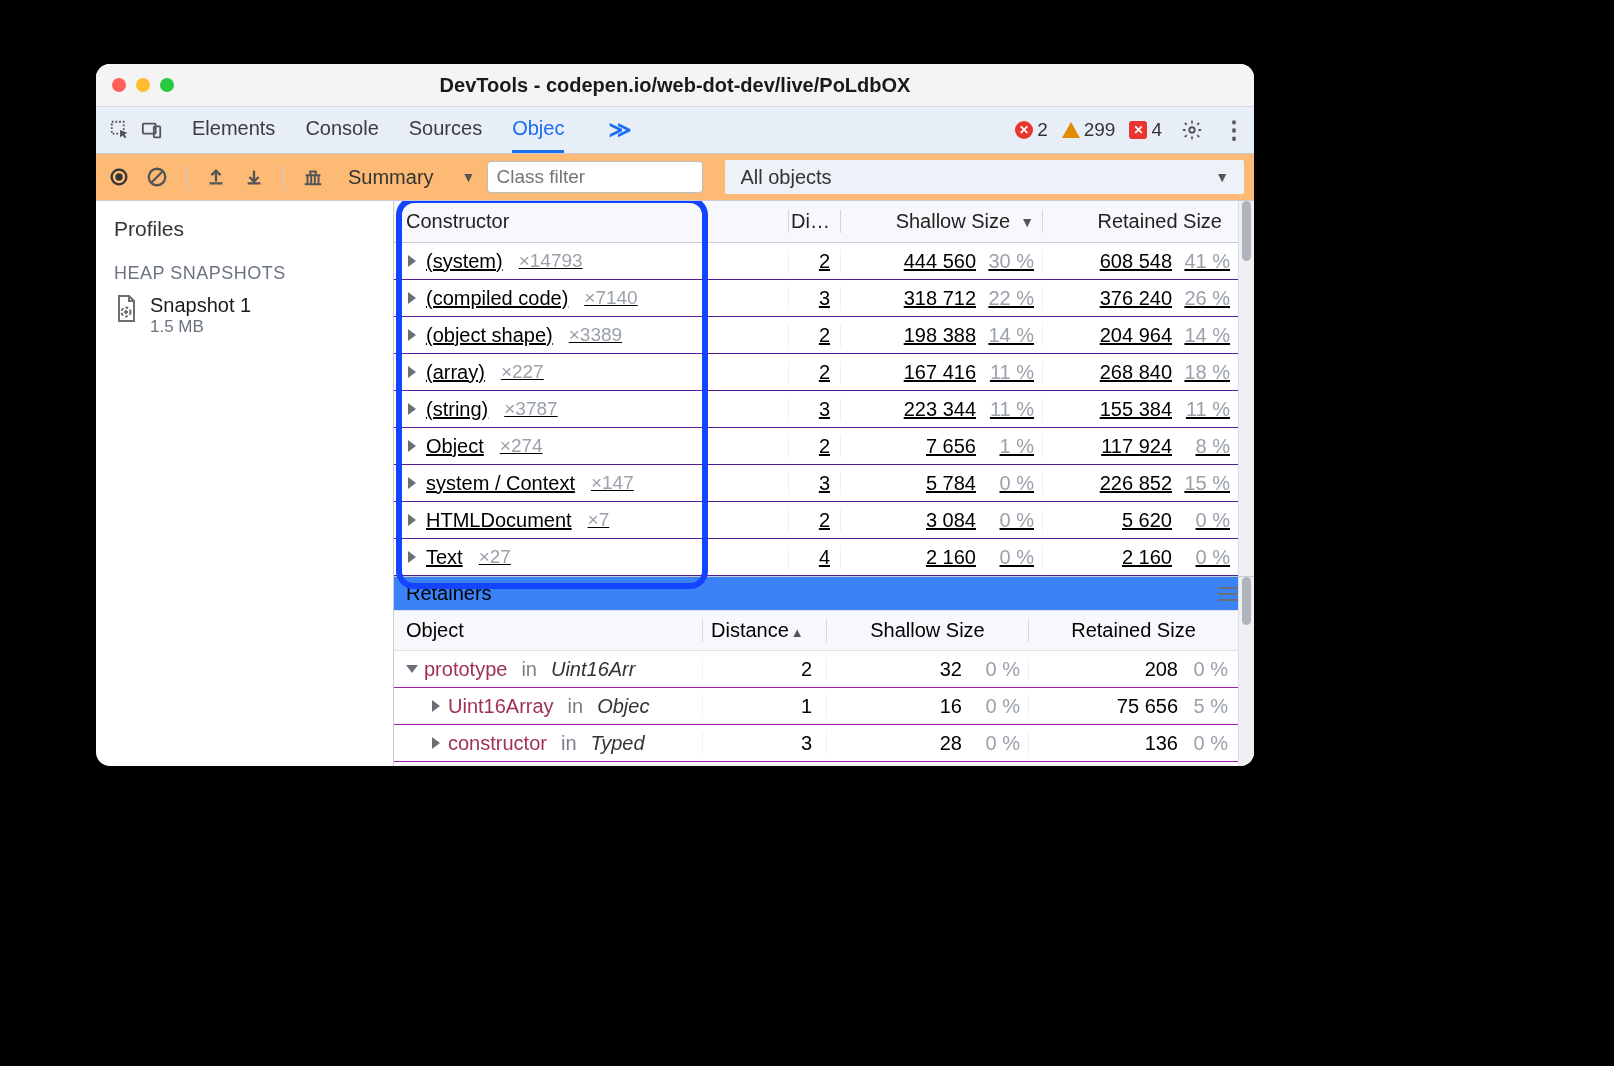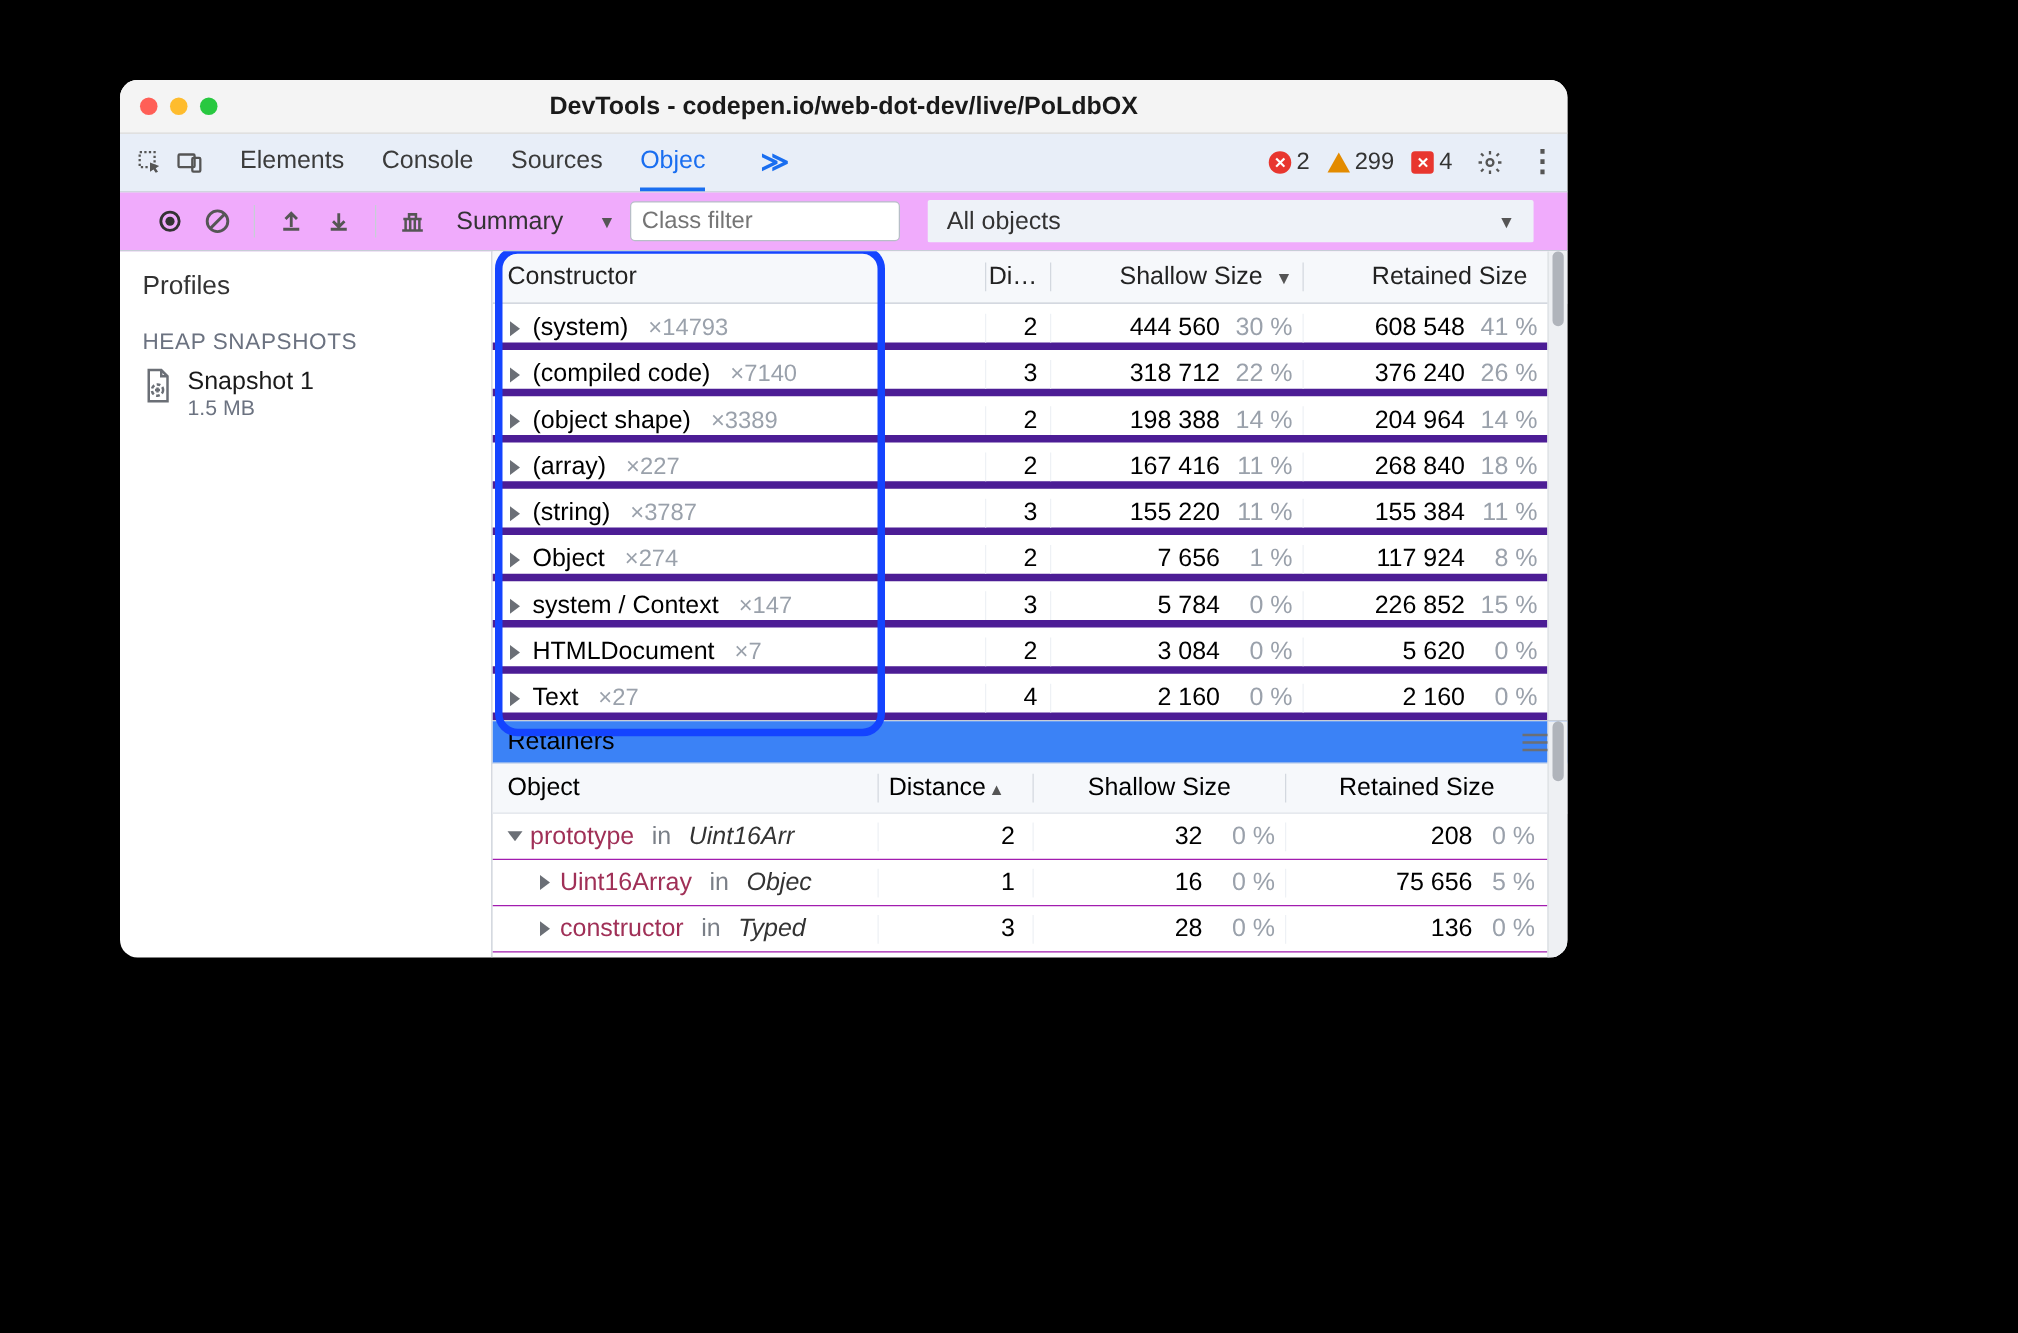--- a/index.html
+++ b/index.html
@@ -20,21 +20,21 @@
   .more{margin-left:14px;font-weight:700;color:#1a6ef0;font-size:22px;}
   .tb-right{margin-left:auto;display:flex;align-items:center;gap:14px;}
   .pill{display:flex;align-items:center;gap:4px;font-size:19px;color:#333;}
   .circ{width:18px;height:18px;border-radius:50%;display:flex;align-items:center;justify-content:center;font-size:12px;font-weight:700;color:#fff;}
   .circ.err{background:#e8362f;}
   .warn-tri{width:0;height:0;border-left:9px solid transparent;border-right:9px solid transparent;border-bottom:16px solid #e38b00;}
   .sq{width:18px;height:18px;border-radius:3px;display:flex;align-items:center;justify-content:center;}
   .sq.red{background:#e8362f;color:#fff;font-size:12px;font-weight:700;}
   .gear{width:24px;height:24px;}
   .kebab{font-size:24px;color:#555;font-weight:700;line-height:.5;}
-  .toolbar{height:47px;border-bottom:1px solid #c7cdd6;display:flex;align-items:center;padding:0 27px;font-size:20px;gap:12px;background:#f0abfc;}
+  .toolbar{height:47px;border-bottom:1px solid #c7cdd6;display:flex;align-items:center;padding:0 10px;font-size:20px;gap:12px;background:#fdba74;}
   .tool-ico{width:26px;height:26px;display:flex;align-items:center;justify-content:center;color:#555;}
   .tool-ico svg{width:22px;height:22px;}
   .vsep{width:1px;height:26px;background:#c7cdd6;margin:0 4px;}
   .summary-sel{display:flex;align-items:center;gap:28px;color:#333;margin-left:10px;}
   .dd-arrow{font-size:14px;color:#555;}
   .class-filter{width:216px;height:32px;border:1px solid #b7bec7;border-radius:4px;padding:2px 8px;font-size:19px;color:#777;background:#fff;}
   .all-obj{margin-left:10px;flex:1;display:flex;align-items:center;justify-content:space-between;border:1px solid transparent;background:#eef2f8;height:34px;padding:0 14px;color:#333;border-radius:2px;}
   .body{display:flex;height:calc(100% - 43px - 47px - 47px);}
   .sidebar{width:298px;border-right:1px solid #c7cdd6;padding-top:8px;font-size:20px;color:#333;}
   .sb-h{padding:8px 18px;font-size:21px;}
@@ -45,21 +45,21 @@
   .snap-size{font-size:17px;color:#6b7280;}
   .main{flex:1;display:flex;flex-direction:column;overflow:hidden;position:relative;}
   .scrollfake{position:absolute;right:0;top:0;bottom:0;width:16px;background:#eef0f3;border-left:1px solid #dcdfe4;}
   .scrollfake .thumb{position:absolute;left:3px;right:3px;top:0;height:60px;background:#b0b4bb;border-radius:5px;}
   .head-row{display:flex;height:42px;align-items:center;border-bottom:1px solid #c7cdd6;background:#f6f8fb;font-size:20px;color:#222;}
   .c-constructor{flex:1;padding-left:12px;}
   .c-di{width:52px;text-align:left;padding-left:2px;border-left:1px solid #d3d8df;overflow:hidden;white-space:nowrap;}
   .c-ss{width:202px;text-align:right;padding-right:8px;border-left:1px solid #d3d8df;display:flex;align-items:center;justify-content:flex-end;gap:10px;}
   .c-rs{width:196px;text-align:right;padding-right:16px;border-left:1px solid #d3d8df;}
   .rows{flex:0 0 auto;}
-  .row{display:flex;height:37px;align-items:flex-end;font-size:20px;border-bottom:6px solid #4c1d95;}
+  .row{display:flex;height:37px;align-items:center;font-size:20px;border-bottom:1px solid #4c1d95;text-decoration:underline;}
   .cell-name{flex:1;display:flex;align-items:center;gap:10px;padding-left:14px;white-space:nowrap;overflow:hidden;}
   .tri{width:0;height:0;border-top:6px solid transparent;border-bottom:6px solid transparent;border-left:8px solid #6b6f76;flex:0 0 auto;}
   .tri.open{transform:rotate(90deg);}
   .cnt{color:#9aa1ab;margin-left:6px;font-size:19px;}
   .cell-di{width:52px;text-align:right;padding-right:10px;border-left:1px solid #eef1f5;}
   .cell-ss{width:202px;text-align:right;padding-right:8px;border-left:1px solid #eef1f5;display:flex;justify-content:flex-end;gap:10px;}
   .cell-rs{width:196px;text-align:right;padding-right:8px;border-left:1px solid #eef1f5;display:flex;justify-content:flex-end;gap:10px;}
   .pct{color:#9aa1ab;width:48px;text-align:right;}
   .retainers{border-top:1px solid #c7cdd6;display:flex;flex-direction:column;flex:1;position:relative;}
   .ret-title{height:34px;display:flex;align-items:center;justify-content:space-between;padding:0 12px;background:#3b82f6;border-bottom:1px solid #dfe3e9;font-size:20px;}
@@ -282,21 +282,21 @@
               </div>
             </div>
             <div class="row">
               <div class="cell-name">
                 <span class="tri"></span>
                 <span>(string)</span>
                 <span class="cnt">×3787</span>
               </div>
               <div class="cell-di">3</div>
               <div class="cell-ss">
-                <span>155 220</span>
+                <span>223 344</span>
                 <span class="pct">11 %</span>
               </div>
               <div class="cell-rs">
                 <span>155 384</span>
                 <span class="pct">11 %</span>
               </div>
             </div>
             <div class="row">
               <div class="cell-name">
                 <span class="tri"></span>

